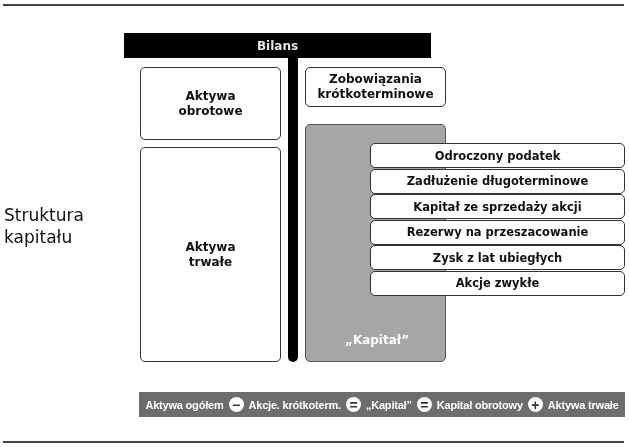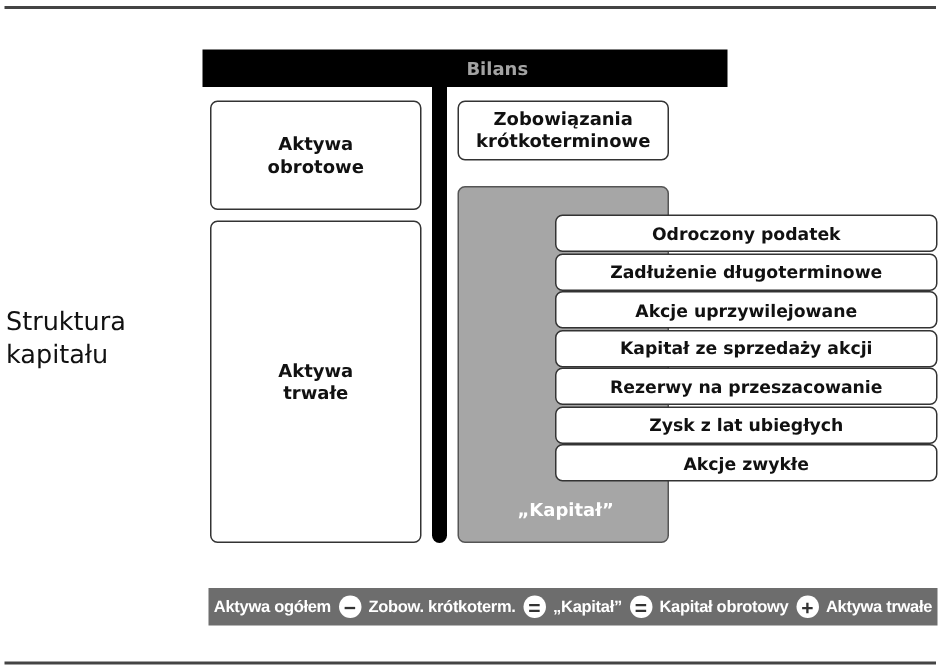--- a/index.html
+++ b/index.html
@@ -2,22 +2,22 @@
 <html><head>
 <meta charset="utf-8">
 <style>
   html, body { margin:0; padding:0; }
   body { width:629px; height:447px; background:#fff; position:relative; overflow:hidden;
          font-family:"DejaVu Sans", sans-serif; color:#111; }
   .rule { position:absolute; left:3px; width:621px; height:2px; background:#444; }
   .rule.top { top:4px; }
   .rule.bottom { top:441px; }
   .title { position:absolute; left:4px; top:204px; font-size:17px; font-weight:normal; line-height:22px; }
-  .bilans { position:absolute; left:135px; top:33px; width:307px; height:25px; background:#000;
-            color:#a3a3a3; font-weight:bold; font-size:12px; text-align:center; line-height:26px;padding-left:43px; }
+  .bilans { position:absolute; left:124px; top:33px; width:307px; height:25px; background:#000;
+            color:#e5e5e5; font-weight:bold; font-size:12px; text-align:center; line-height:26px; }
   .divider { position:absolute; left:288px; top:55px; width:10px; height:307px; background:#000; border-radius:0 0 5px 5px; }
   .box { position:absolute; background:#fff; border:1px solid #333; border-radius:5px;
          display:flex; align-items:center; justify-content:center; text-align:center;
          font-weight:bold; font-size:12px; line-height:15px; box-sizing:border-box; }
   .gray { position:absolute; left:305px; top:124px; width:141px; height:238px; background:#a6a6a6;
           border:1px solid #555; border-radius:5px; box-sizing:border-box; }
   .kap-label { position:absolute; left:345px; top:333px; color:#fff; font-weight:bold; font-size:12px; }
   .stack { position:absolute; left:370px; top:143px; width:255px; }
   .stack-item { height:25px; border:1px solid #333; border-radius:5px; background:#fff; box-sizing:border-box;
                 margin-bottom:0.5px; display:flex; align-items:center; justify-content:center;
@@ -61,31 +61,30 @@
     <div>krótkoterminowe</div>
   </div>
 </div>
 
 <div class="gray"></div>
 <div class="kap-label">„Kapitał”</div>
 
 <div class="stack">
   <div class="stack-item">Odroczony podatek</div>
   <div class="stack-item">Zadłużenie długoterminowe</div>
-  <div class="stack-item">Akcje uprzywilejowane</div>
   <div class="stack-item">Kapitał ze sprzedaży akcji</div>
   <div class="stack-item">Rezerwy na przeszacowanie</div>
   <div class="stack-item">Zysk z lat ubiegłych</div>
   <div class="stack-item">Akcje zwykłe</div>
 </div>
 
 <div class="formula">
   <span>Aktywa ogółem</span>
   <span class="op">−</span>
-  <span>Zobow. krótkoterm.</span>
+  <span>Akcje. krótkoterm.</span>
   <span class="op">=</span>
   <span>„Kapitał”</span>
   <span class="op">=</span>
   <span>Kapitał obrotowy</span>
   <span class="op">+</span>
   <span>Aktywa trwałe</span>
 </div>
 
 <div class="rule bottom"></div>
 

